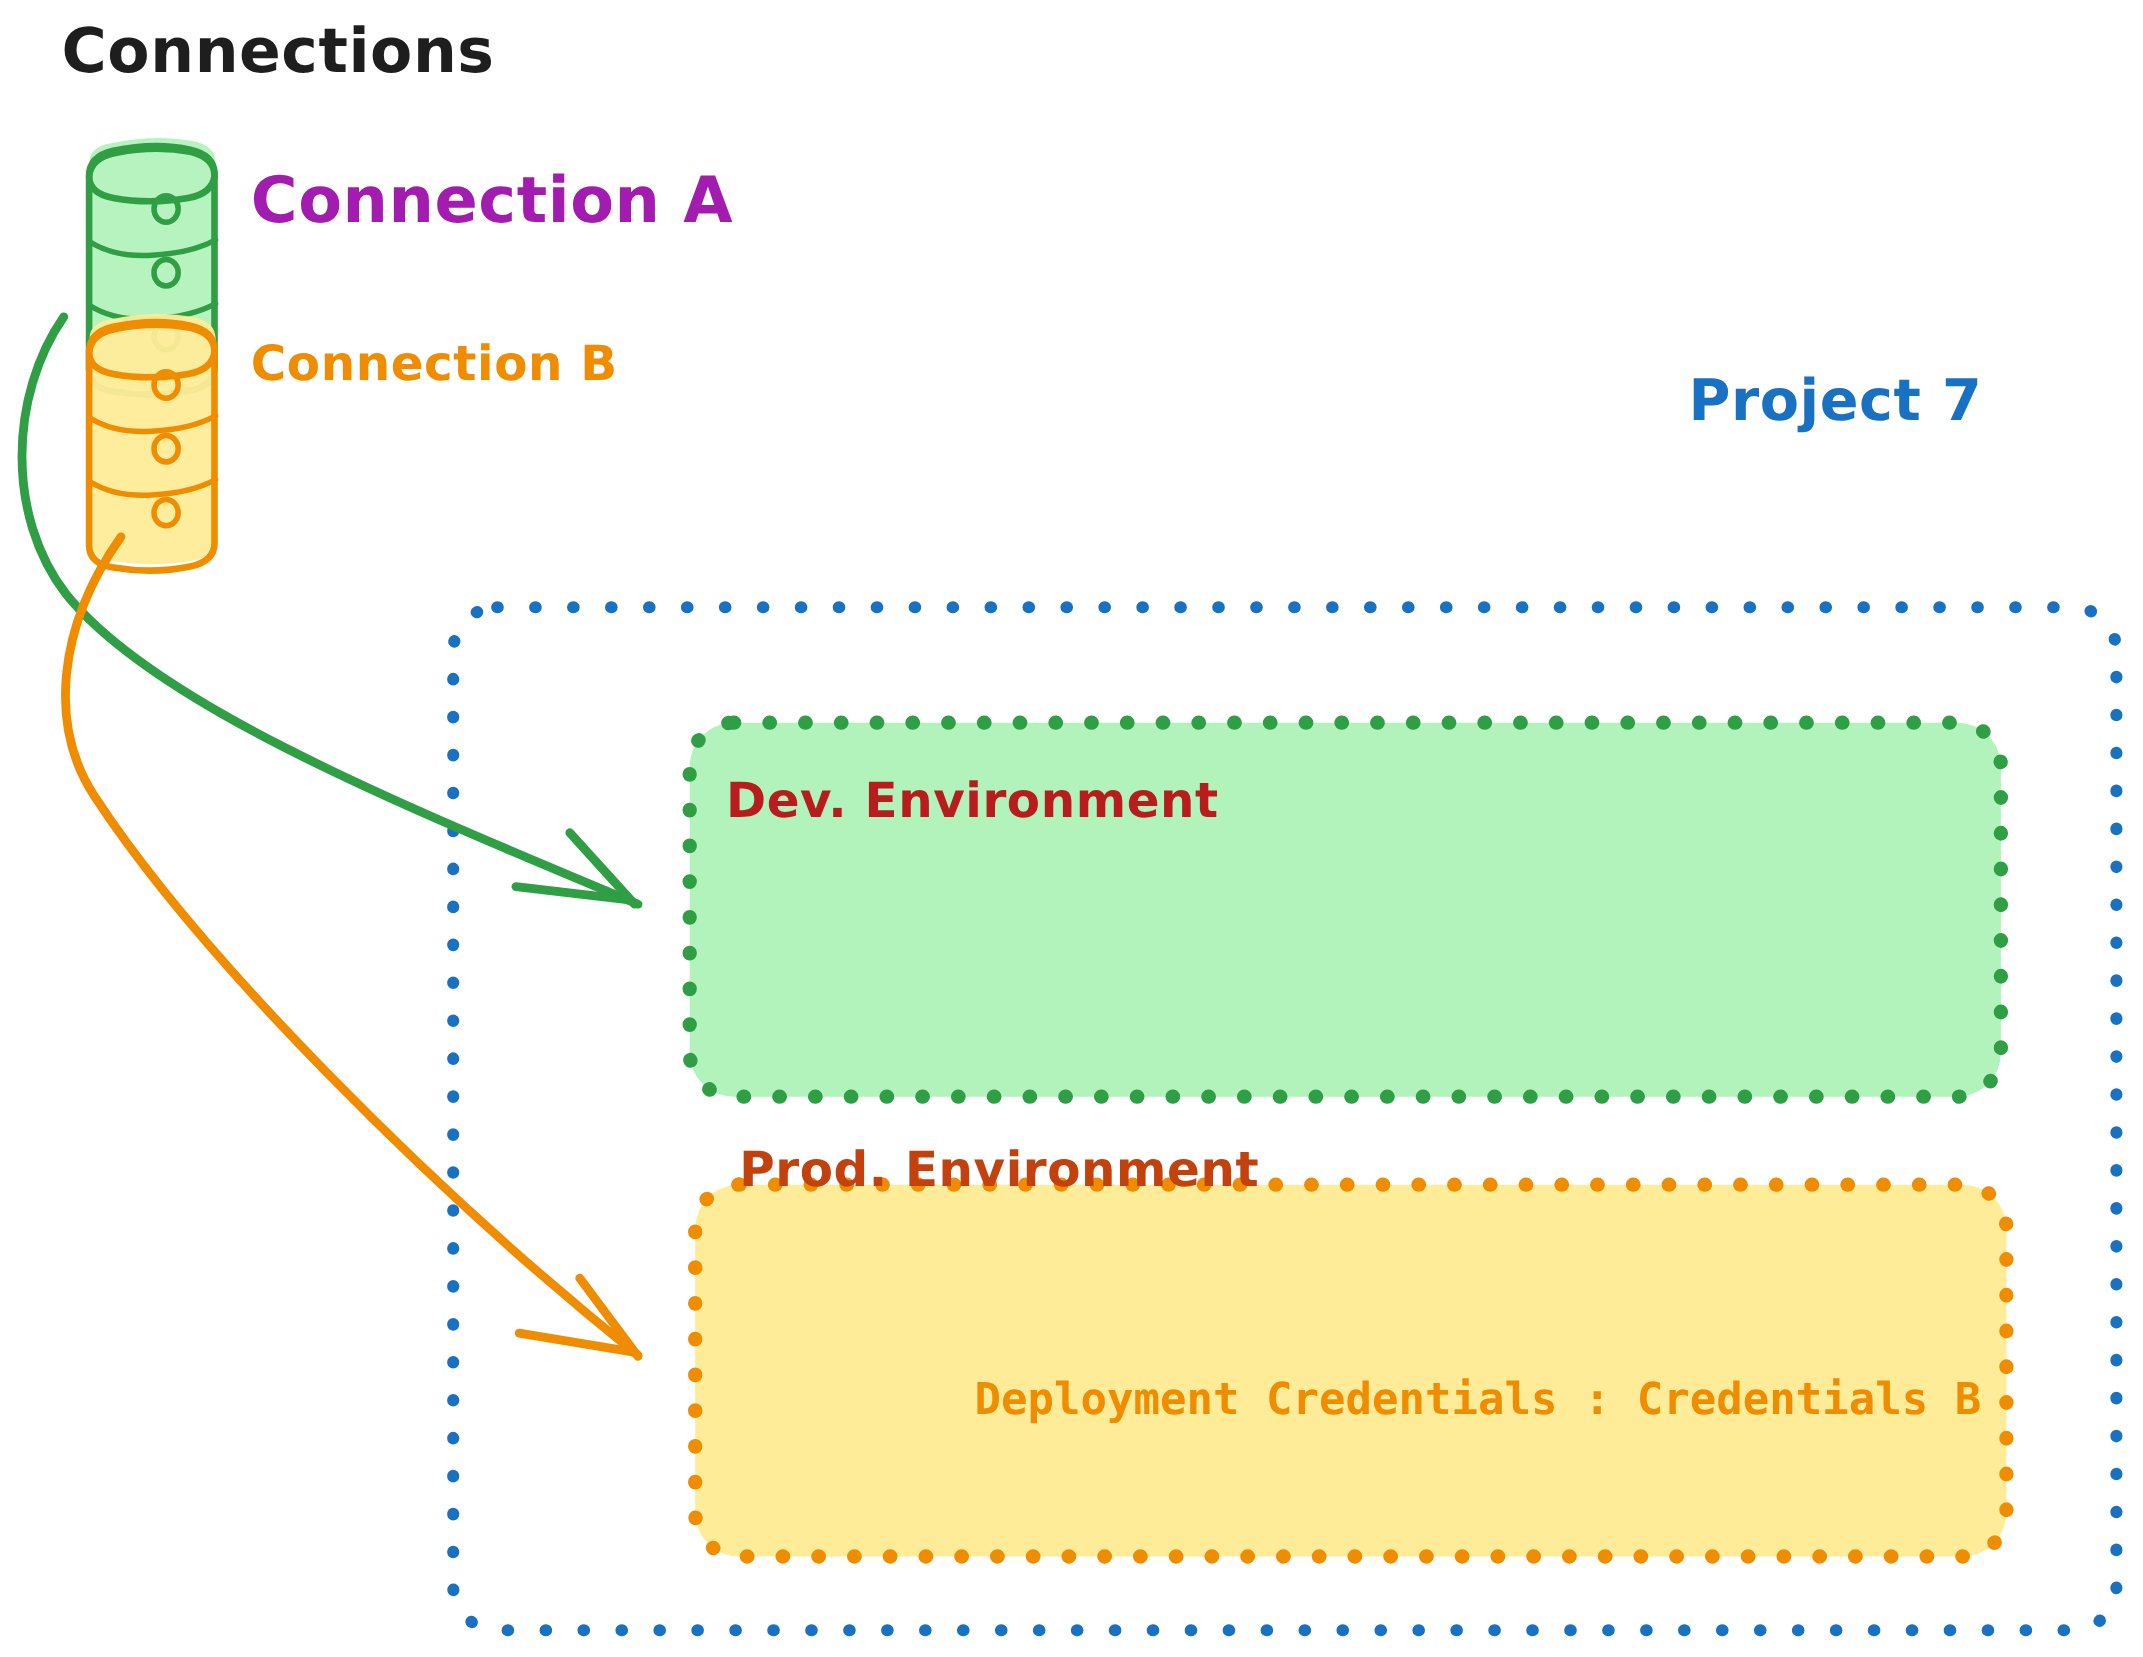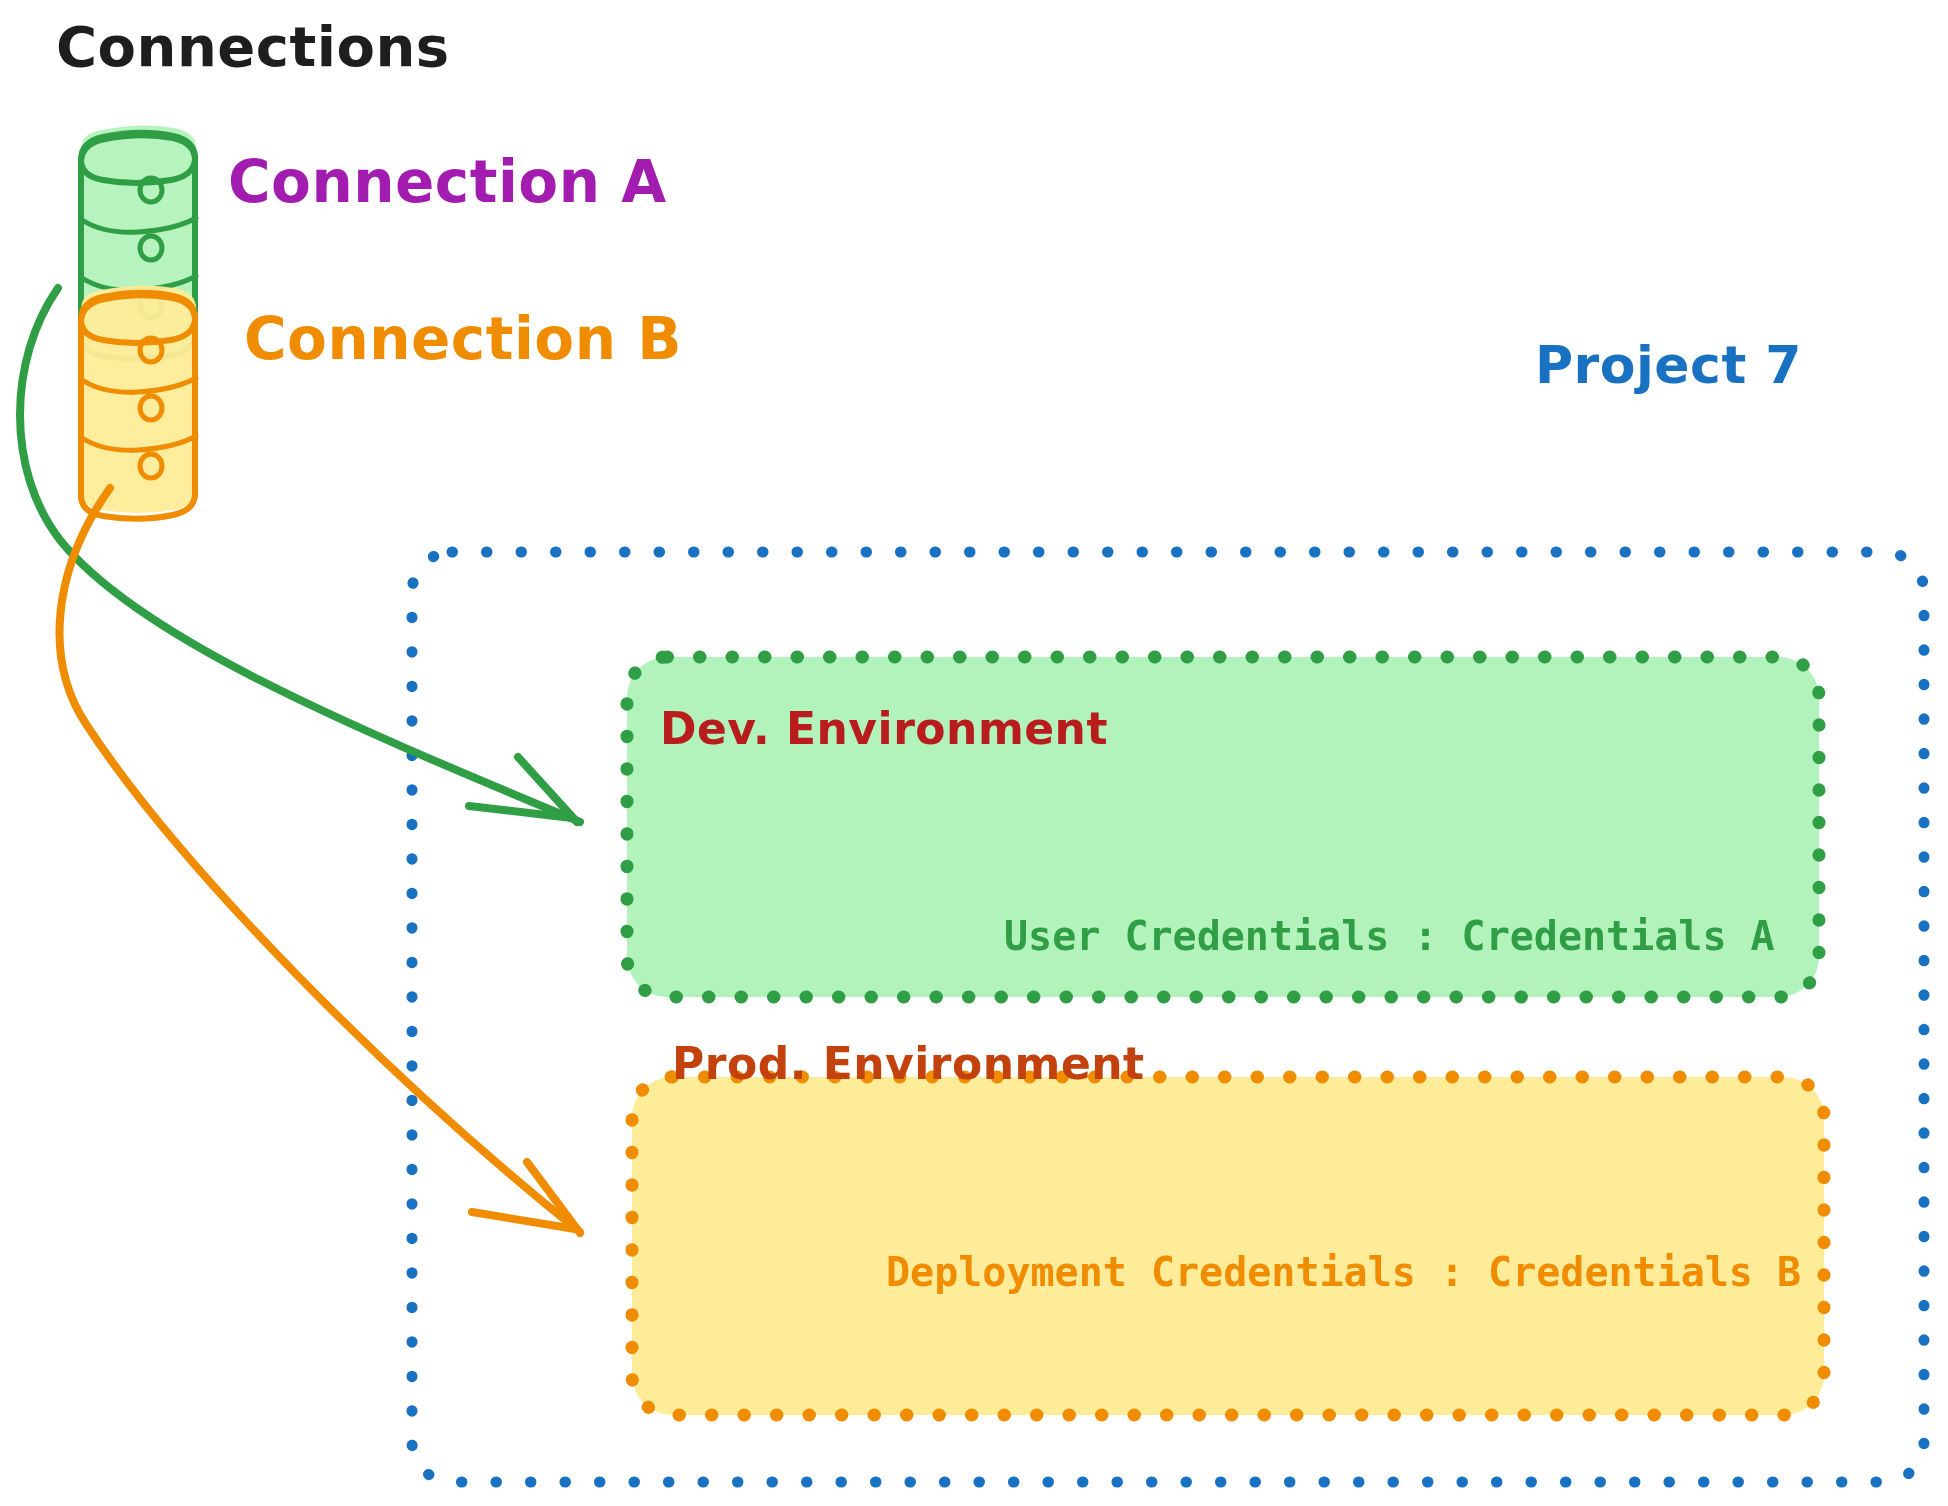--- a/index.html
+++ b/index.html
@@ -46,23 +46,23 @@
     font-size: 56px;
     color: #1e1e1e;
   }
   #conn-a-label {
     left: 228px;
     top: 148px;
     font-size: 58px;
     color: #a21caf;
   }
   #conn-b-label {
-    left: 244px;
+    left: 228px;
     top: 305px;
-    font-size: 58px;
+    font-size: 44px;
     color: #f08c00;
   }
   #project-title {
     left: 1535px;
     top: 335px;
     font-size: 52px;
     color: #1971c2;
   }
   #dev-env-title {
     left: 660px;
@@ -147,19 +147,18 @@
   <div class="txt hand" id="connections-title">Connections</div>
 
   <div class="txt hand" id="conn-a-label">Connection A</div>
 
   <div class="txt hand" id="conn-b-label">Connection B</div>
 
   <div class="txt hand" id="project-title">Project 7</div>
 
   <div class="txt hand" id="dev-env-title">Dev. Environment</div>
 
-  <div class="txt mono" id="dev-creds">User Credentials : Credentials A</div>
 
   <div class="txt hand" id="prod-env-title">Prod. Environment</div>
 
   <div class="txt mono" id="prod-creds">Deployment Credentials : Credentials B</div>
 
 </div>
 
 </body></html>

